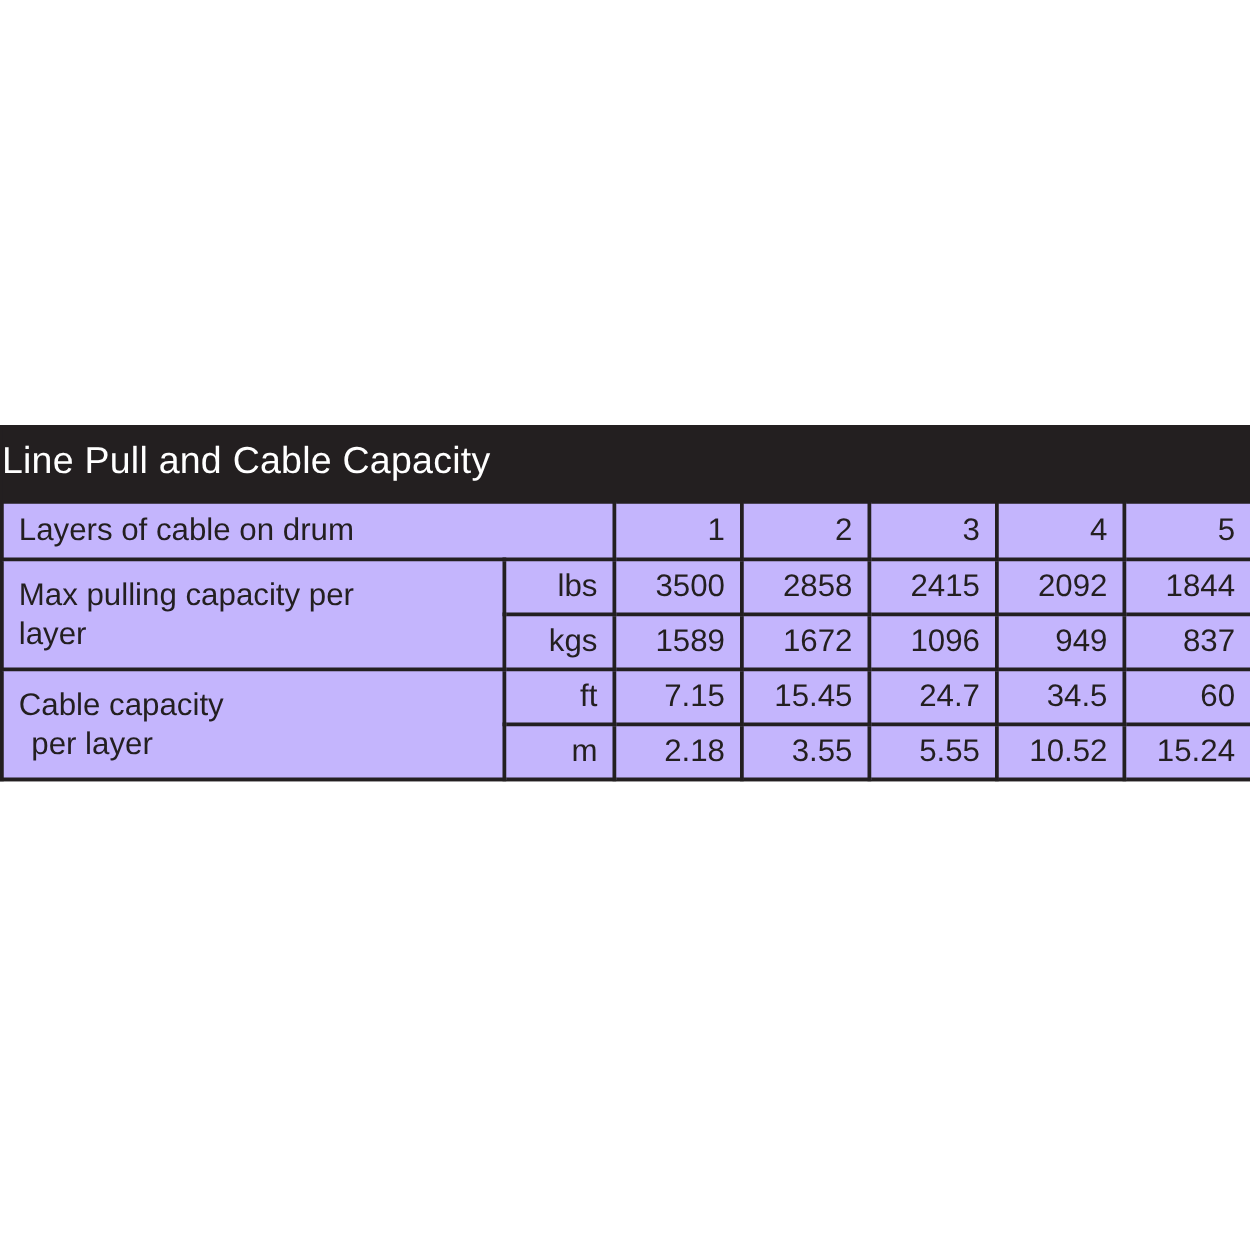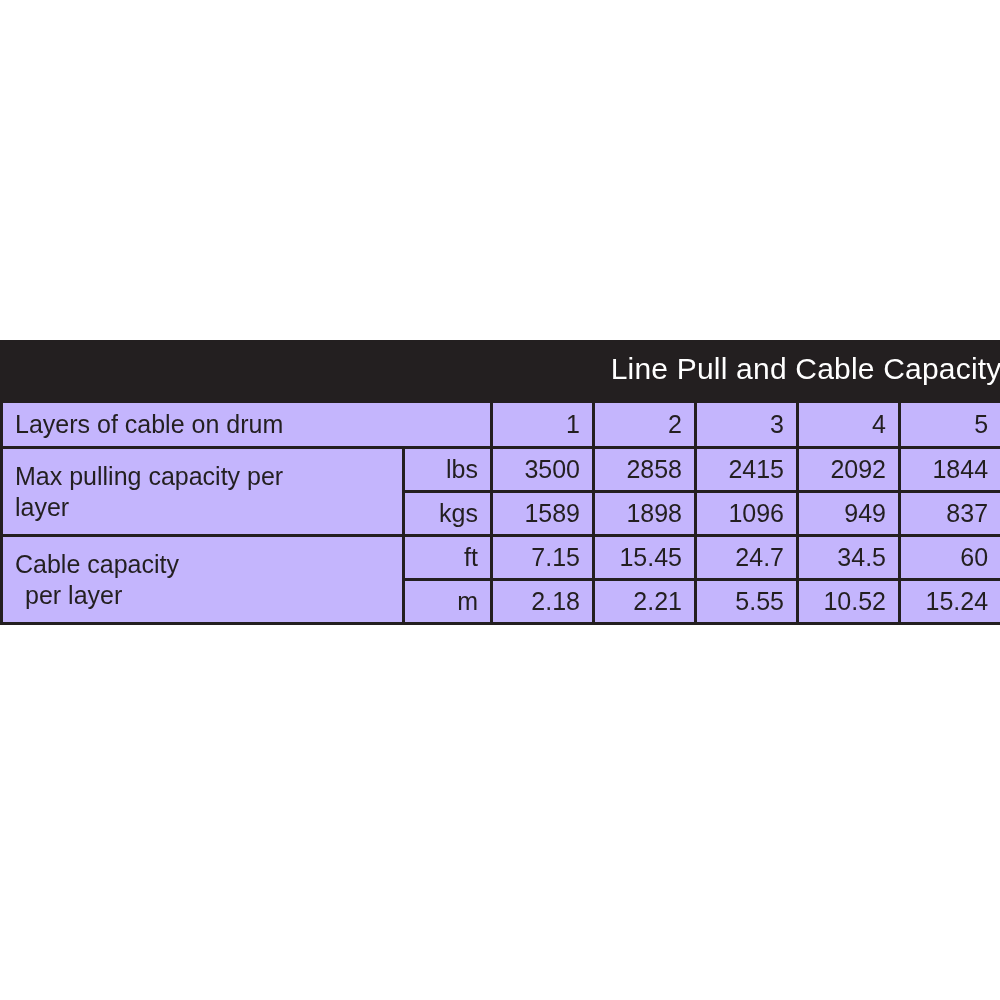--- a/index.html
+++ b/index.html
@@ -43,21 +43,21 @@
     font-family: "Liberation Sans", sans-serif;
     font-weight: normal;
     padding: 6px 12px;
     vertical-align: middle;
     box-sizing: border-box;
   }
 
   .title-cell {
     background: #231f20 !important;
     color: #ffffff !important;
-    text-align: right;
+    text-align: left;
     font-size: 30px !important;
     padding: 12px 0 14px 0 !important;
     border: none !important;
     letter-spacing: 0.2px;
   }
 
   .rowhead {
     text-align: left;
     font-size: 25px;
     line-height: 1.25;
@@ -123,21 +123,21 @@
           <td class="num">3500</td>
           <td class="num">2858</td>
           <td class="num">2415</td>
           <td class="num">2092</td>
           <td class="num">1844</td>
         </tr>
 
         <tr>
           <td class="unit">kgs</td>
           <td class="num">1589</td>
-          <td class="num">1898</td>
+          <td class="num">1672</td>
           <td class="num">1096</td>
           <td class="num">949</td>
           <td class="num">837</td>
         </tr>
 
         <tr>
           <td class="rowhead" rowspan="2">
             <span>Cable capacity</span><br>
             <span class="indent2">per layer</span>
           </td>
@@ -145,21 +145,21 @@
           <td class="num">7.15</td>
           <td class="num">15.45</td>
           <td class="num">24.7</td>
           <td class="num">34.5</td>
           <td class="num">60</td>
         </tr>
 
         <tr>
           <td class="unit">m</td>
           <td class="num">2.18</td>
-          <td class="num">2.21</td>
+          <td class="num">3.55</td>
           <td class="num">5.55</td>
           <td class="num">10.52</td>
           <td class="num">15.24</td>
         </tr>
       </tbody>
     </table>
   </div>
 </div>
 
 </body></html>

